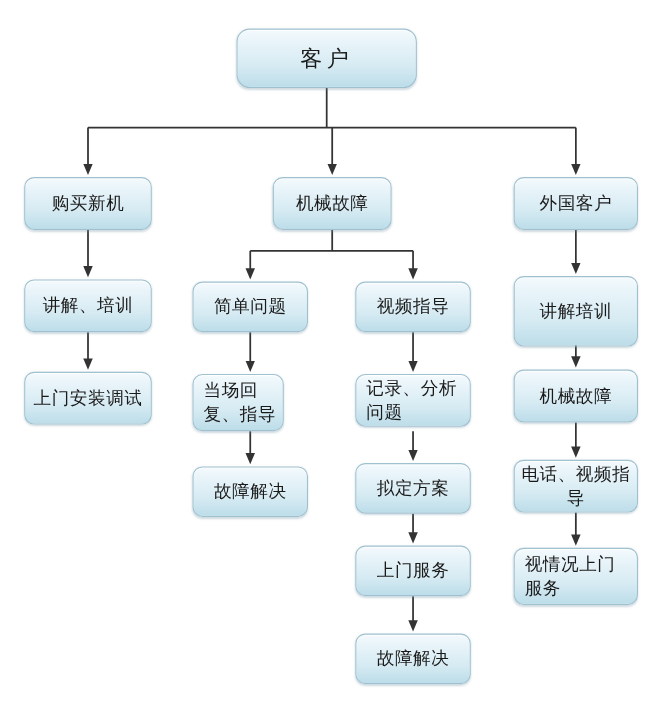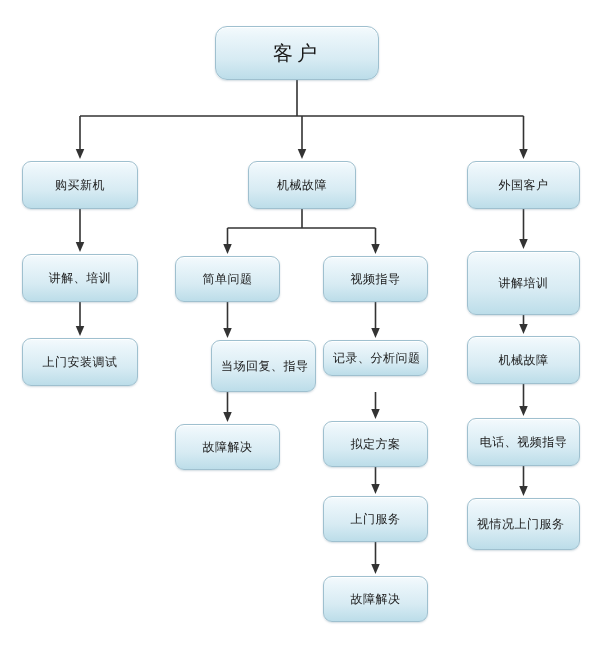--- a/index.html
+++ b/index.html
@@ -28,21 +28,21 @@
     pointer-events: none;
   }
   .node {
     position: absolute;
     box-sizing: border-box;
     border: 1px solid #9fc0cf;
     border-radius: 9px;
     background: linear-gradient(to bottom, #f4fafd 0%, #eaf5fa 18%, #d7ebf3 62%, #bcdde9 100%);
     box-shadow: 0 1px 2px rgba(120,150,165,0.35), inset 0 1px 0 rgba(255,255,255,0.85);
     color: #1a1a1a;
-    font-size: 12px;
+    font-size: 16px;
     line-height: 1.35;
     letter-spacing: 0.5px;
     display: flex;
     align-items: center;
     z-index: 2;
   }
   .node.center {
     justify-content: center;
     text-align: center;
   }
@@ -110,30 +110,30 @@
       </div>
       <div class="node center" style="left: 22px; top: 338px; width: 116px; height: 48px;">
         <span class="label">上门安装调试</span>
       </div>
       <div class="node center" style="left: 248px; top: 161px; width: 108px; height: 48px;">
         <span class="label">机械故障</span>
       </div>
       <div class="node center" style="left: 175px; top: 256px; width: 105px; height: 46px; justify-content: center;">
         <span class="label">简单问题</span>
       </div>
-      <div class="node left" style="left: 175px; top: 340px; width: 105px; height: 52px; margin-left: 36px;">
+      <div class="node left" style="left: 175px; top: 340px; width: 83px; height: 52px;">
         <span class="label">当场回复、指导</span>
       </div>
       <div class="node center" style="left: 175px; top: 424px; width: 105px; height: 46px;">
         <span class="label">故障解决</span>
       </div>
       <div class="node center" style="left: 323px; top: 256px; width: 105px; height: 46px;">
         <span class="label">视频指导</span>
       </div>
-      <div class="node left" style="left: 323px; top: 340px; width: 105px; height: 36px;">
+      <div class="node left" style="left: 323px; top: 340px; width: 105px; height: 48px;">
         <span class="label">记录、分析问题</span>
       </div>
       <div class="node center" style="left: 323px; top: 421px; width: 105px; height: 46px;">
         <span class="label">拟定方案</span>
       </div>
       <div class="node center" style="left: 323px; top: 496px; width: 105px; height: 46px;">
         <span class="label">上门服务</span>
       </div>
       <div class="node center" style="left: 323px; top: 576px; width: 105px; height: 46px;">
         <span class="label">故障解决</span>

